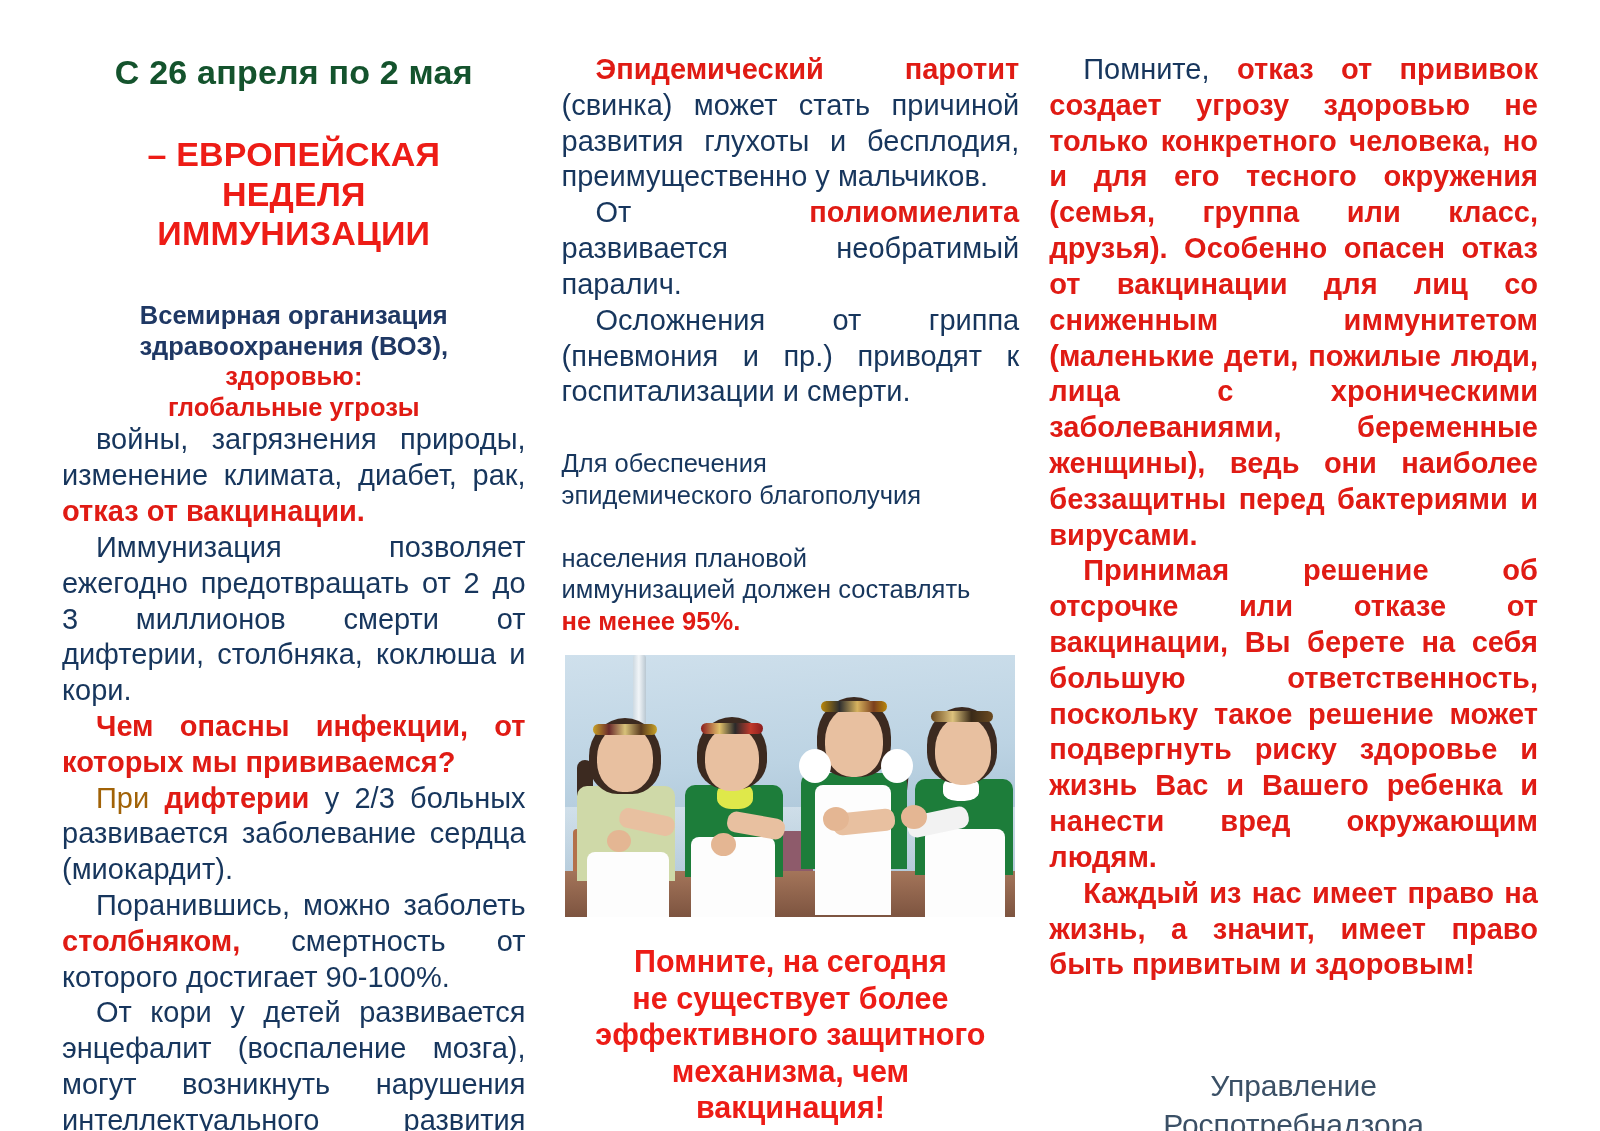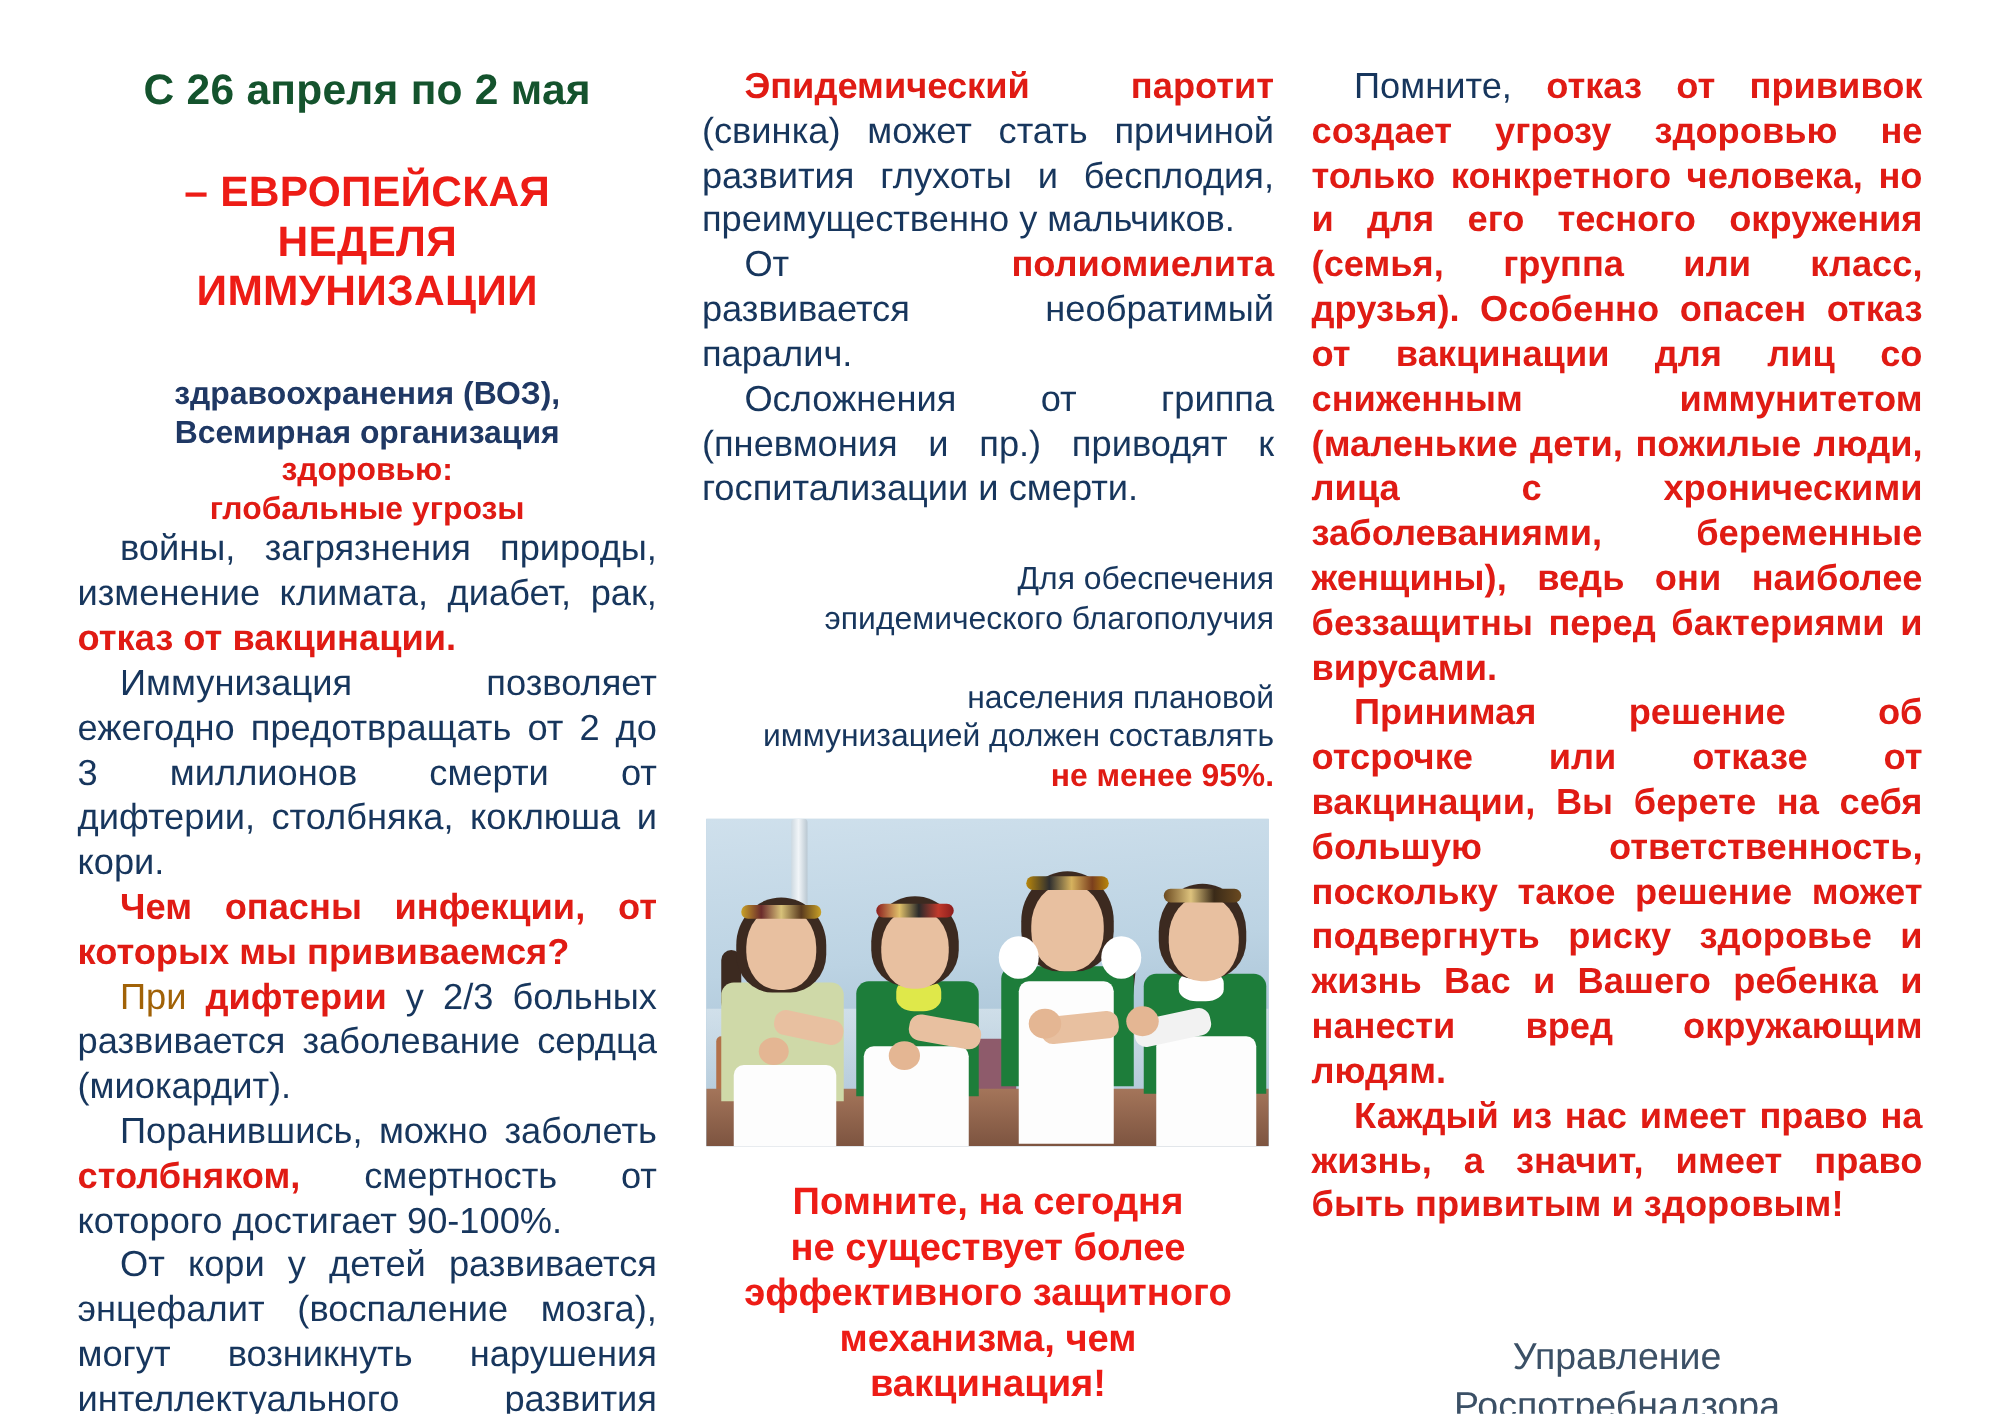--- a/index.html
+++ b/index.html
@@ -75,21 +75,21 @@
     line-height: 1.2;
   }
   .who-line-navy { color: #1F3864; }
   .who-line-red  { color: #E01B14; }
 
   
   .mid-center {
     margin: 0;
     font-size: 25.5px;
     line-height: 1.235;
-    text-align: right;
+    text-align: left;
     color: #17365D;
     text-indent: 0;
   }
   .photo-wrap {
     margin: 18px 0 0 0;
     display: flex;
     justify-content: center;
   }
   .photo {
     position: relative;
@@ -230,22 +230,22 @@
 
     <h1 class="hdr-date">С 26 апреля по 2 мая</h1>
 
     <h2 class="hdr-title">
       <span>– ЕВРОПЕЙСКАЯ</span><br>
       <span>НЕДЕЛЯ</span><br>
       <span>ИММУНИЗАЦИИ</span>
     </h2>
 
     <div class="who-block">
+      <div class="who-line-navy">Всемирная организация</div>
       <div class="who-line-navy">здравоохранения (ВОЗ),</div>
-      <div class="who-line-navy">Всемирная организация</div>
       <div class="who-line-red">здоровью:</div>
       <div class="who-line-red">глобальные угрозы</div>
     </div>
 
     <p class="p"><span>войны, загрязнения природы, изменение климата, диабет, рак, </span><span class="red-b">отказ от вакцинации.</span></p>
 
     <p class="p">Иммунизация позволяет ежегодно предотвращать от 2 до 3 миллионов смерти от дифтерии, столбняка, коклюша и кори.</p>
 
     <p class="p red-b">Чем опасны инфекции, от которых мы прививаемся?</p>
 

